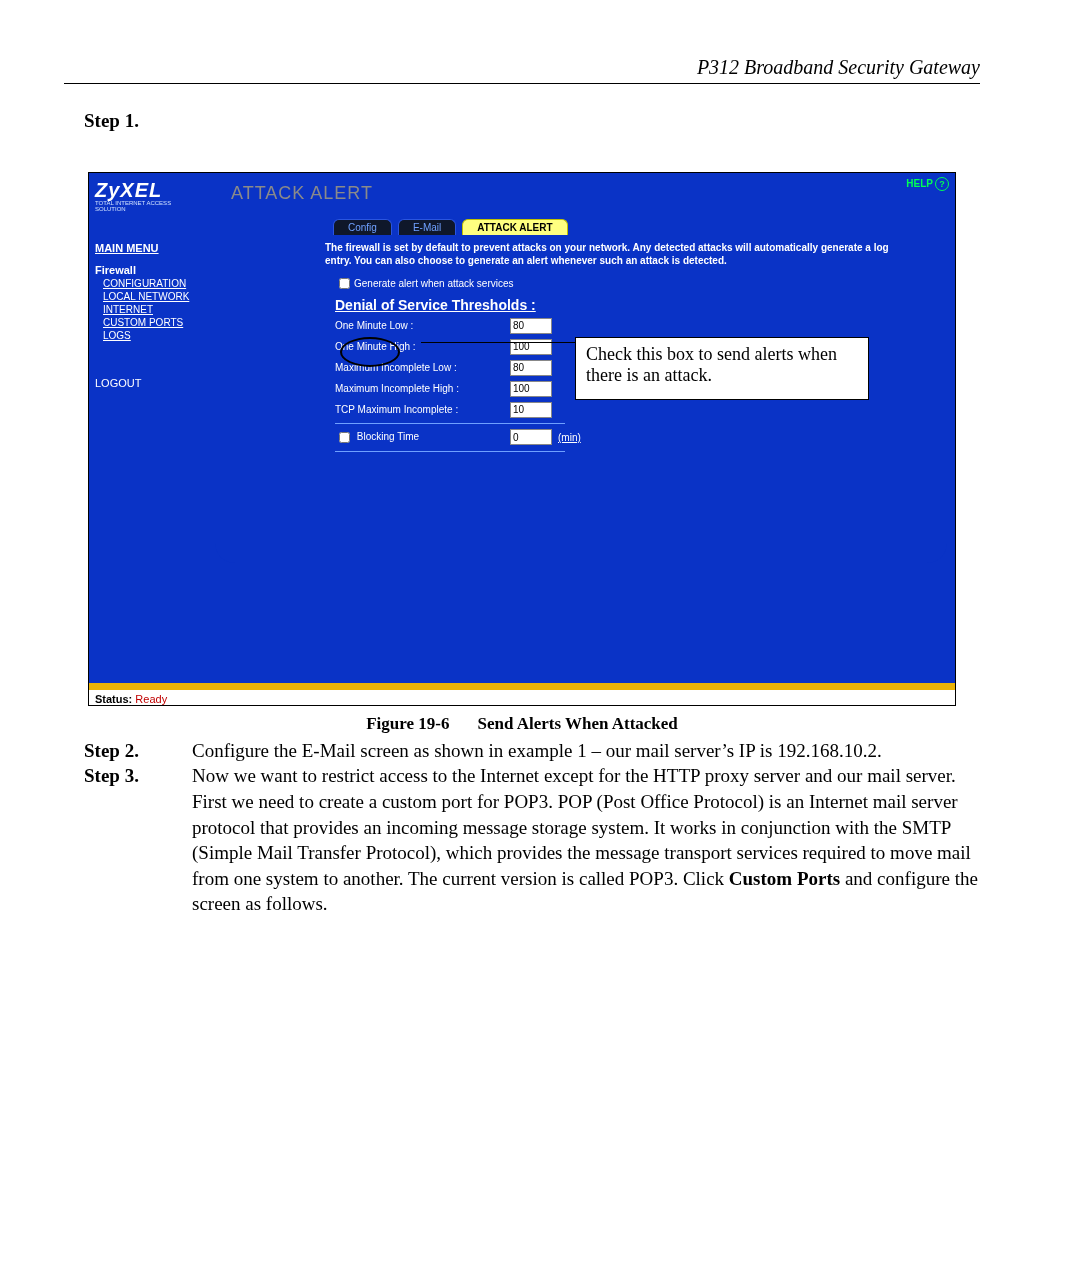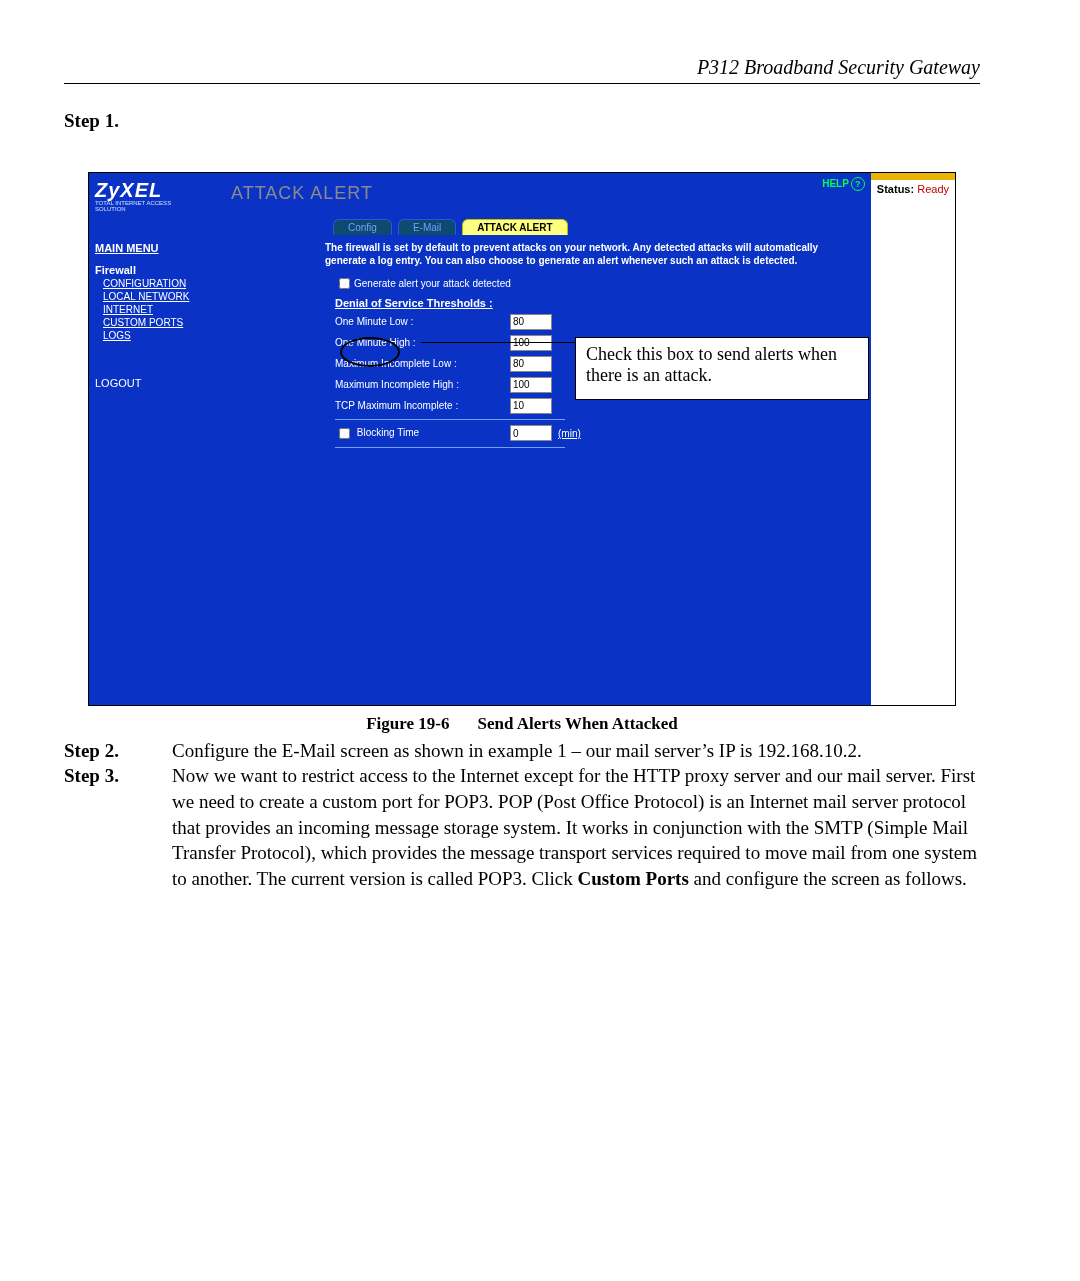--- a/index.html
+++ b/index.html
@@ -25,39 +25,40 @@
   .header-rule, .footer-rule {
     border: none;
     border-top: 1px solid #000;
     margin: 0;
   }
   .step-block {
     margin-top: 24px;
     display: flex;
     font-size: 19px;
     line-height: 1.35;
+    margin-left: 20px;
   }
   .step-label {
     flex: 0 0 108px;
     font-weight: bold;
   }
   .step-body { flex: 1; }
   .bold { font-weight: bold; }
 
   
   .shot {
     width: 866px;
     height: 532px;
     margin: 38px auto 4px auto;
     background: #fff;
     border: 1px solid #000;
     position: relative;
     font-family: Verdana, Arial, sans-serif;
     display: flex;
-    flex-direction: row;
+    flex-direction: column;
   }
   .shot-top {
     flex: 1;
     display: flex;
     min-height: 0;
   }
   .sidebar {
     width: 118px;
     background: #0a33c6;
     color: #fff;
@@ -147,21 +148,21 @@
   .tabs {
     display: flex;
     gap: 6px;
     margin: 10px 0 6px 118px;
     font-size: 10px;
   }
   .tab {
     padding: 2px 14px;
     border-radius: 6px 6px 0 0;
     color: #6fa0ff;
-    background: #0c4a6e;
+    background: #0f172a;
     border: 1px solid #2a55e0;
     border-bottom: none;
     cursor: pointer;
   }
   .tab.active {
     background: #ffff80;
     color: #000;
     font-weight: bold;
     border-color: #c0c000;
   }
@@ -189,21 +190,21 @@
     width: 36px;
     height: 14px;
     font-size: 10px;
     border: 1px solid #888;
     background: #fff;
     color: #000;
     padding: 0 2px;
   }
   .form-row .unit { margin-left: 6px; text-decoration: underline; }
   .section-head {
-    font-size: 11px;
+    font-size: 14px;
     font-weight: bold;
     text-decoration: underline;
     margin: 4px 0 4px 0;
   }
   .chk {
     width: 11px; height: 11px; vertical-align: middle;
     margin-right: 4px;
   }
   hr.thin { border: none; border-top: 1px solid #6fa0ff; width: 230px; margin: 2px 0; }
 
@@ -331,21 +332,21 @@
             <div class="tab">Config</div>
             <div class="tab">E-Mail</div>
             <div class="tab active">ATTACK ALERT</div>
           </div>
 
           <div class="intro">The firewall is set by default to prevent attacks on your network. Any detected attacks will automatically generate a log entry. You can also choose to generate an alert whenever such an attack is detected.</div>
 
           <div class="form-area">
             <div class="form-row">
               <input type="checkbox" class="chk" style="">
-              <span>Generate alert your attack detected</span>
+              <span>Generate alert when attack services</span>
             </div>
             <div class="section-head">Denial of Service Thresholds :</div>
 
             <div class="form-row">
               <label>One Minute Low :</label>
               <input type="text" value="80" style="">
             </div>
             <div class="form-row">
               <label>One Minute High :</label>
               <input type="text" value="100" style="">

